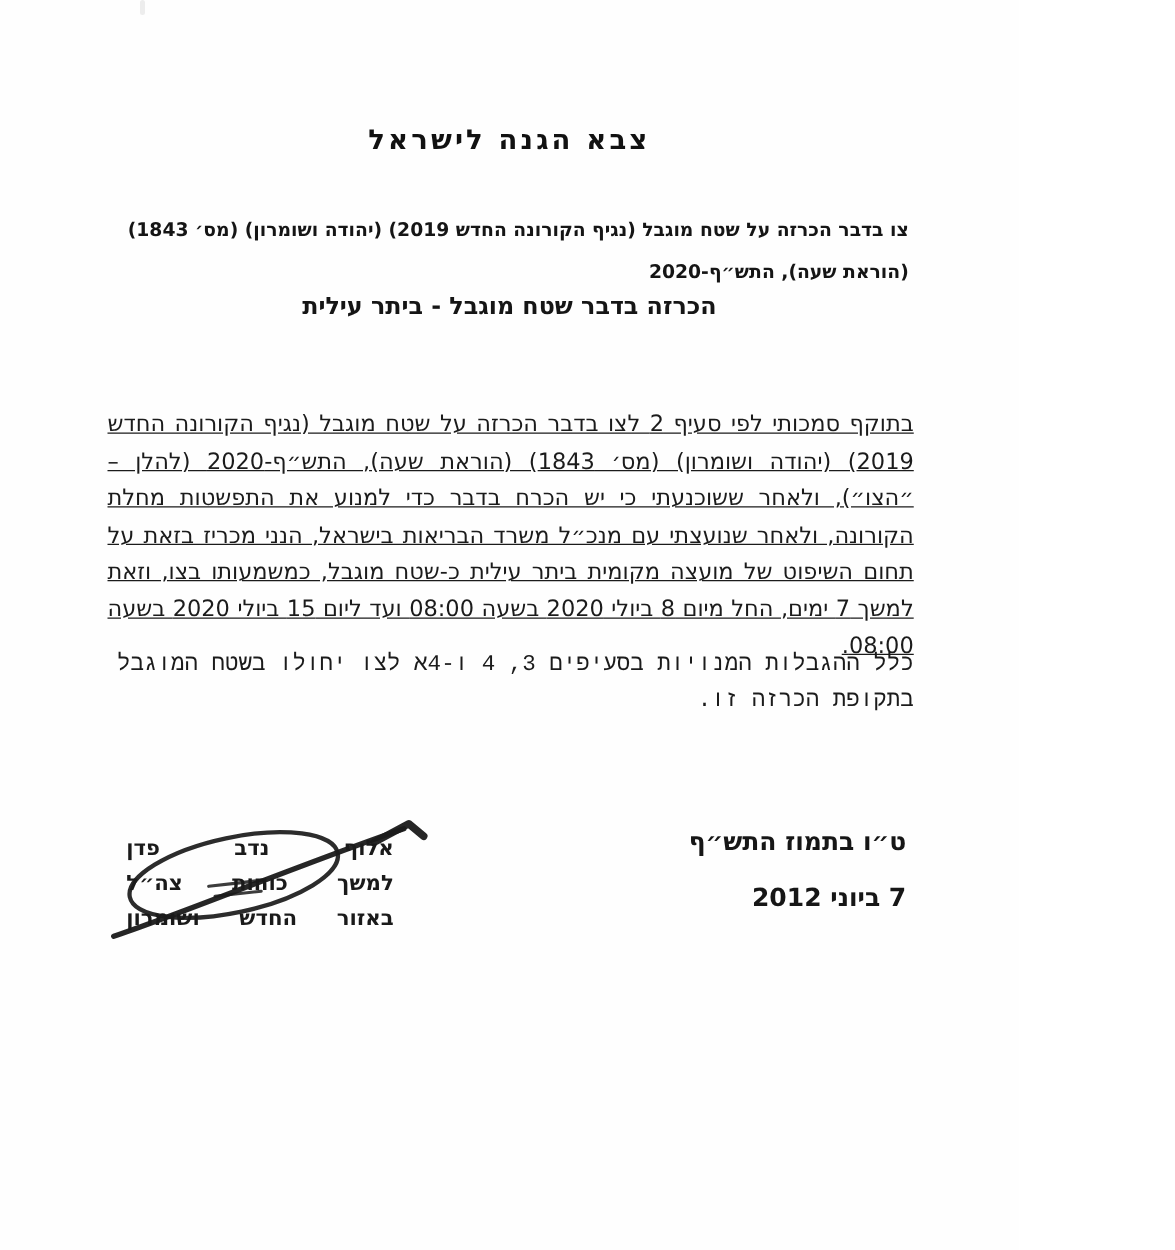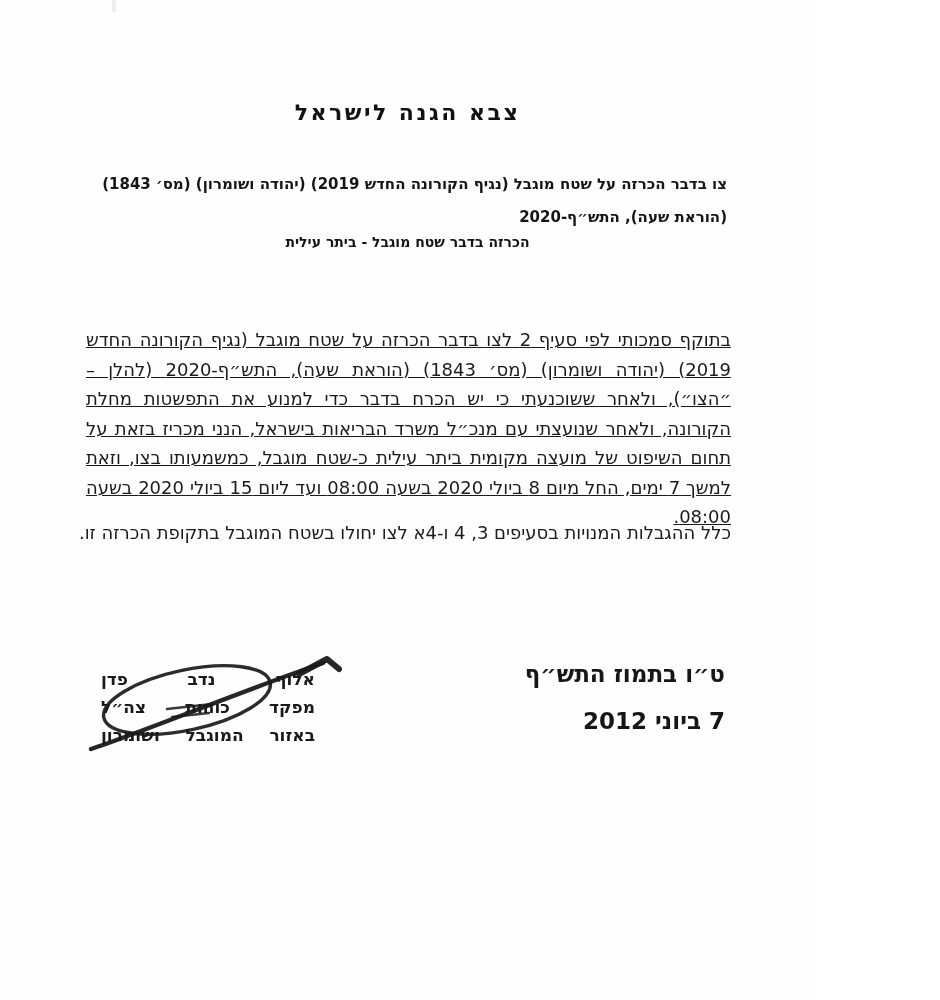--- a/index.html
+++ b/index.html
@@ -11,35 +11,35 @@
   .h1{
     position:absolute;top:100px;left:0;right:0;margin:0;
     font-size:22px;font-weight:bold;letter-spacing:2.5px;text-align:center;color:#111;
   }
   .h2{
     position:absolute;top:168px;right:88px;left:82px;margin:0;
     font-size:15px;line-height:33px;font-weight:bold;color:#151515;
   }
   .h3{
     position:absolute;top:234px;left:0;right:0;margin:0;
-    font-size:14px;font-weight:bold;text-align:center;color:#151515;
+    font-size:19px;font-weight:bold;text-align:center;color:#151515;
   }
   .body-par{margin:0;font-size:18px;color:#1b1b1b;}
   .p1{position:absolute;top:325px;right:84px;left:86px;line-height:29.5px;text-align:justify;text-decoration:underline;}
-  .p2{position:absolute;top:518px;right:84px;left:60px;line-height:29px;}
+  .p2{position:absolute;top:518px;right:84px;left:60px;line-height:29px;font-family:Liberation Mono, monospace;}
   .p3{position:absolute;top:566px;right:84px;left:86px;line-height:29px;}
   .sig{
     position:absolute;top:669px;left:101px;width:214px;
     font-weight:bold;font-size:17px;color:#1a1a1a;
   }
   .sig-row{display:flex;justify-content:space-between;height:28px;align-items:flex-start;}
   .scribble{position:absolute;left:75px;top:646px;width:280px;height:118px;pointer-events:none;}
   .date-block{
     position:absolute;top:661px;right:90px;text-align:right;
-    font-weight:bold;font-size:23px;color:#161616;
+    font-weight:bold;font-size:20px;color:#161616;
   }
   .date-greg{margin-top:21px;margin-left:4px;}
 </style>
 </head>
 <body>
 
 <div class="page">
 
   <div class="smudge"></div>
 
@@ -54,27 +54,27 @@
   <p class="body-par p2">כלל ההגבלות המנויות בסעיפים 3, 4 ו-4א לצו יחולו בשטח המוגבל בתקופת הכרזה זו.</p>
 
 
   <div class="sig">
     <div class="sig-row">
       <span>אלוף</span>
       <span>נדב</span>
       <span>פדן</span>
     </div>
     <div class="sig-row">
-      <span>מפקד</span>
+      <span>למשך</span>
       <span>כוחות</span>
       <span>צה״ל</span>
     </div>
     <div class="sig-row">
       <span>באזור</span>
-      <span>המוגבל</span>
+      <span>החדש</span>
       <span>ושומרון</span>
     </div>
   </div>
 
   <svg class="scribble" viewBox="0 0 280 118">
     <ellipse cx="112" cy="54" rx="85" ry="30" transform="rotate(-12 112 54)" fill="none" stroke="#1a1a1a" stroke-width="3.4" opacity="0.92"></ellipse>
     <path d="M16 103 C 62 88, 175 42, 248 17" fill="none" stroke="#1a1a1a" stroke-width="4.4" stroke-linecap="round" opacity="0.95"></path>
     <path d="M224 28 L252 13 L264 23" fill="none" stroke="#1a1a1a" stroke-width="6" stroke-linecap="round" stroke-linejoin="round" opacity="0.95"></path>
     <path d="M92 63 L137 58" fill="none" stroke="#1a1a1a" stroke-width="2.6" stroke-linecap="round" opacity="0.85"></path>
     <path d="M97 71 L134 67" fill="none" stroke="#1a1a1a" stroke-width="2.4" stroke-linecap="round" opacity="0.85"></path>

